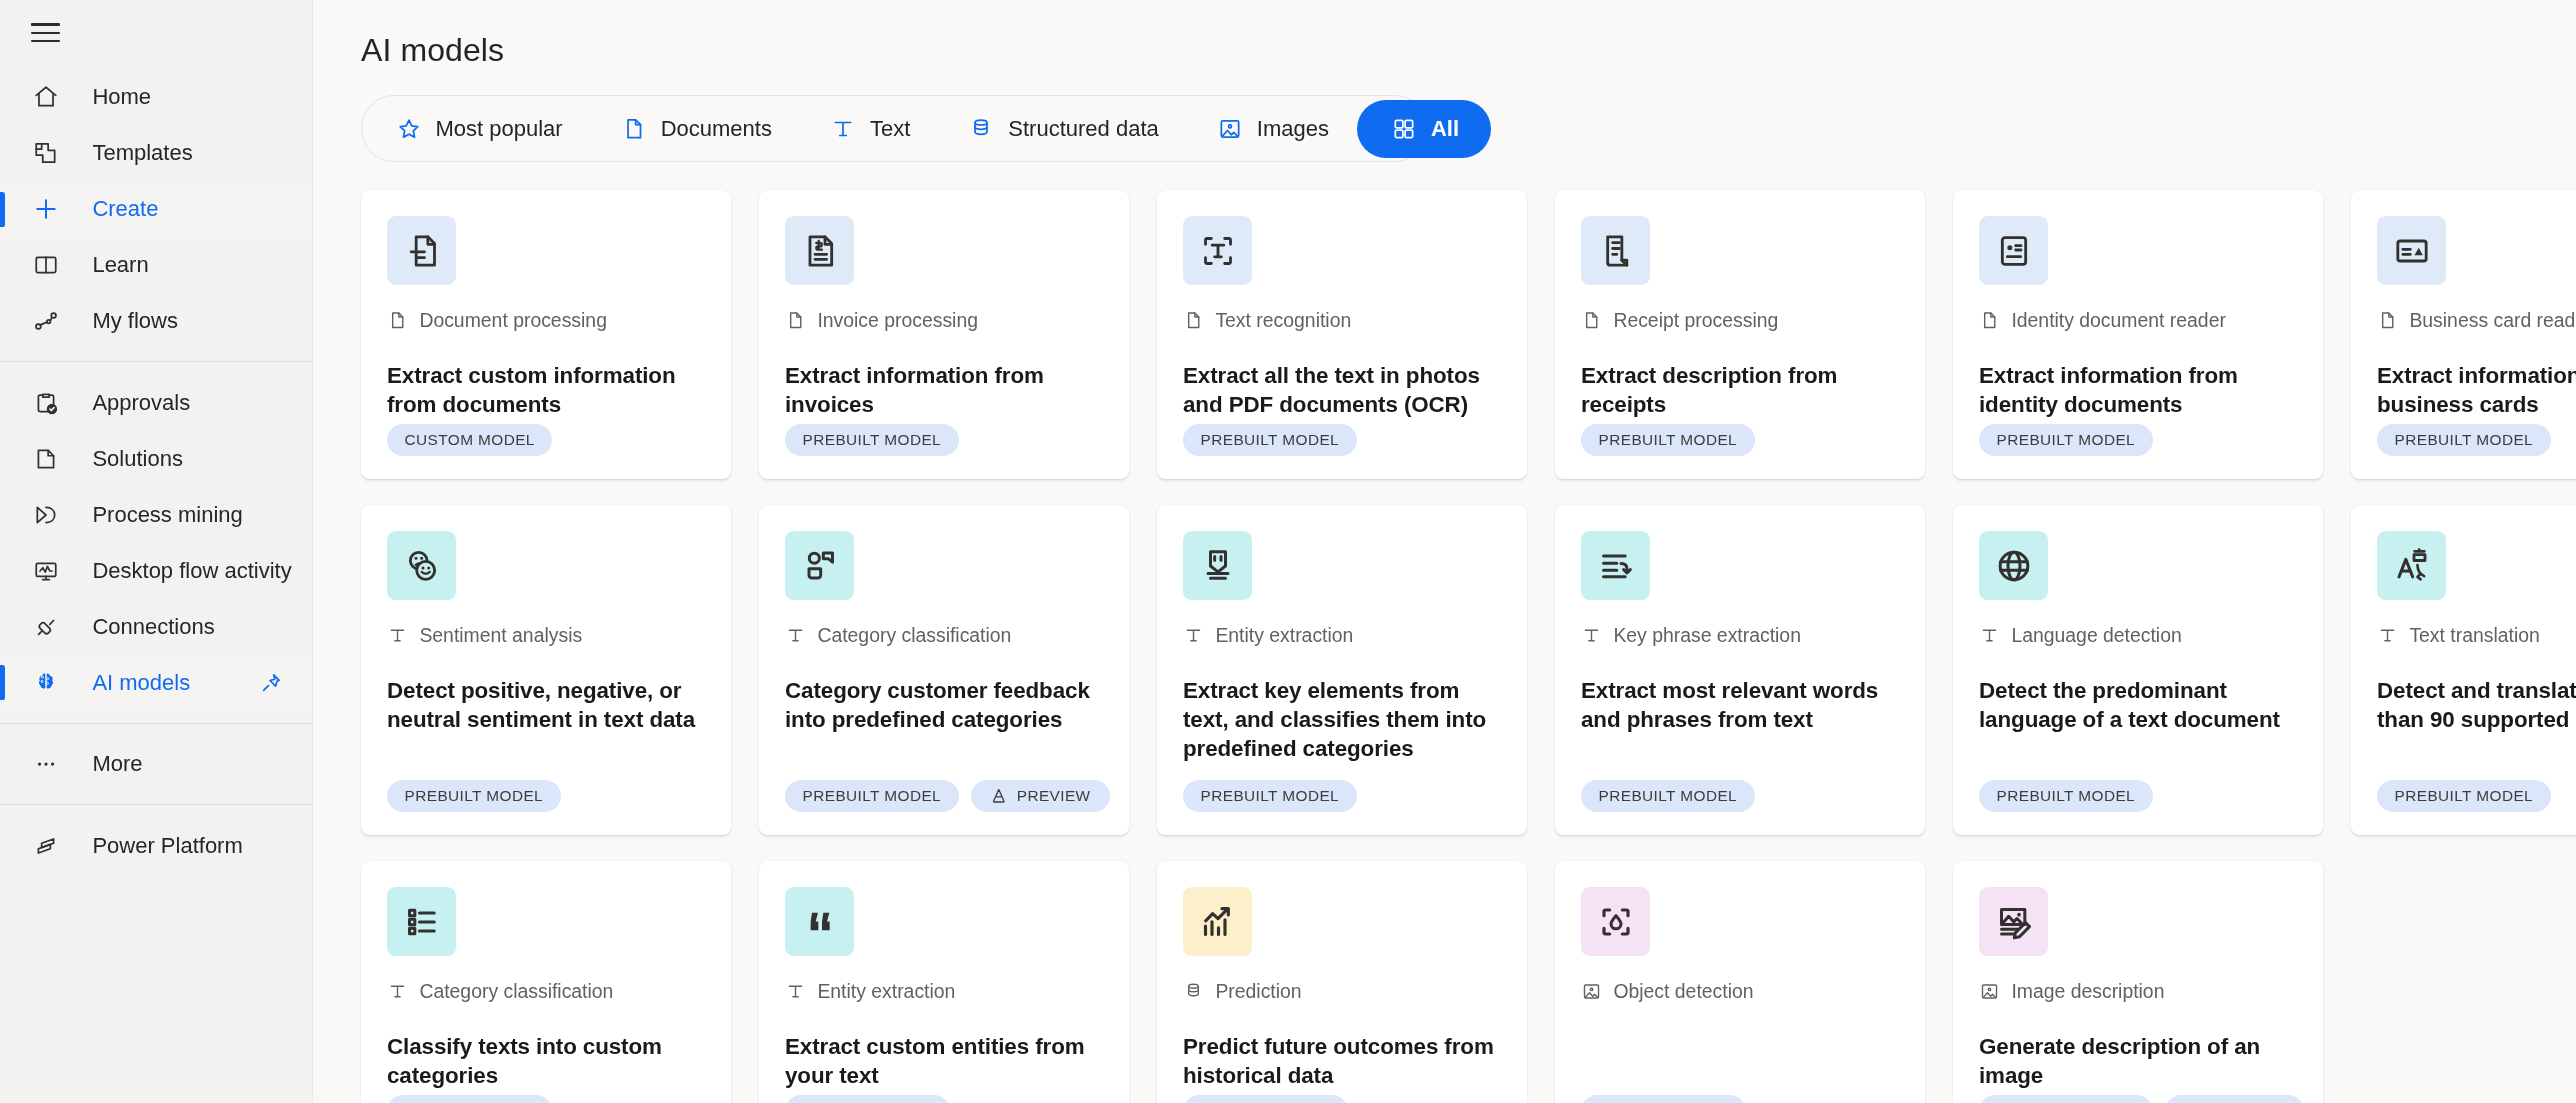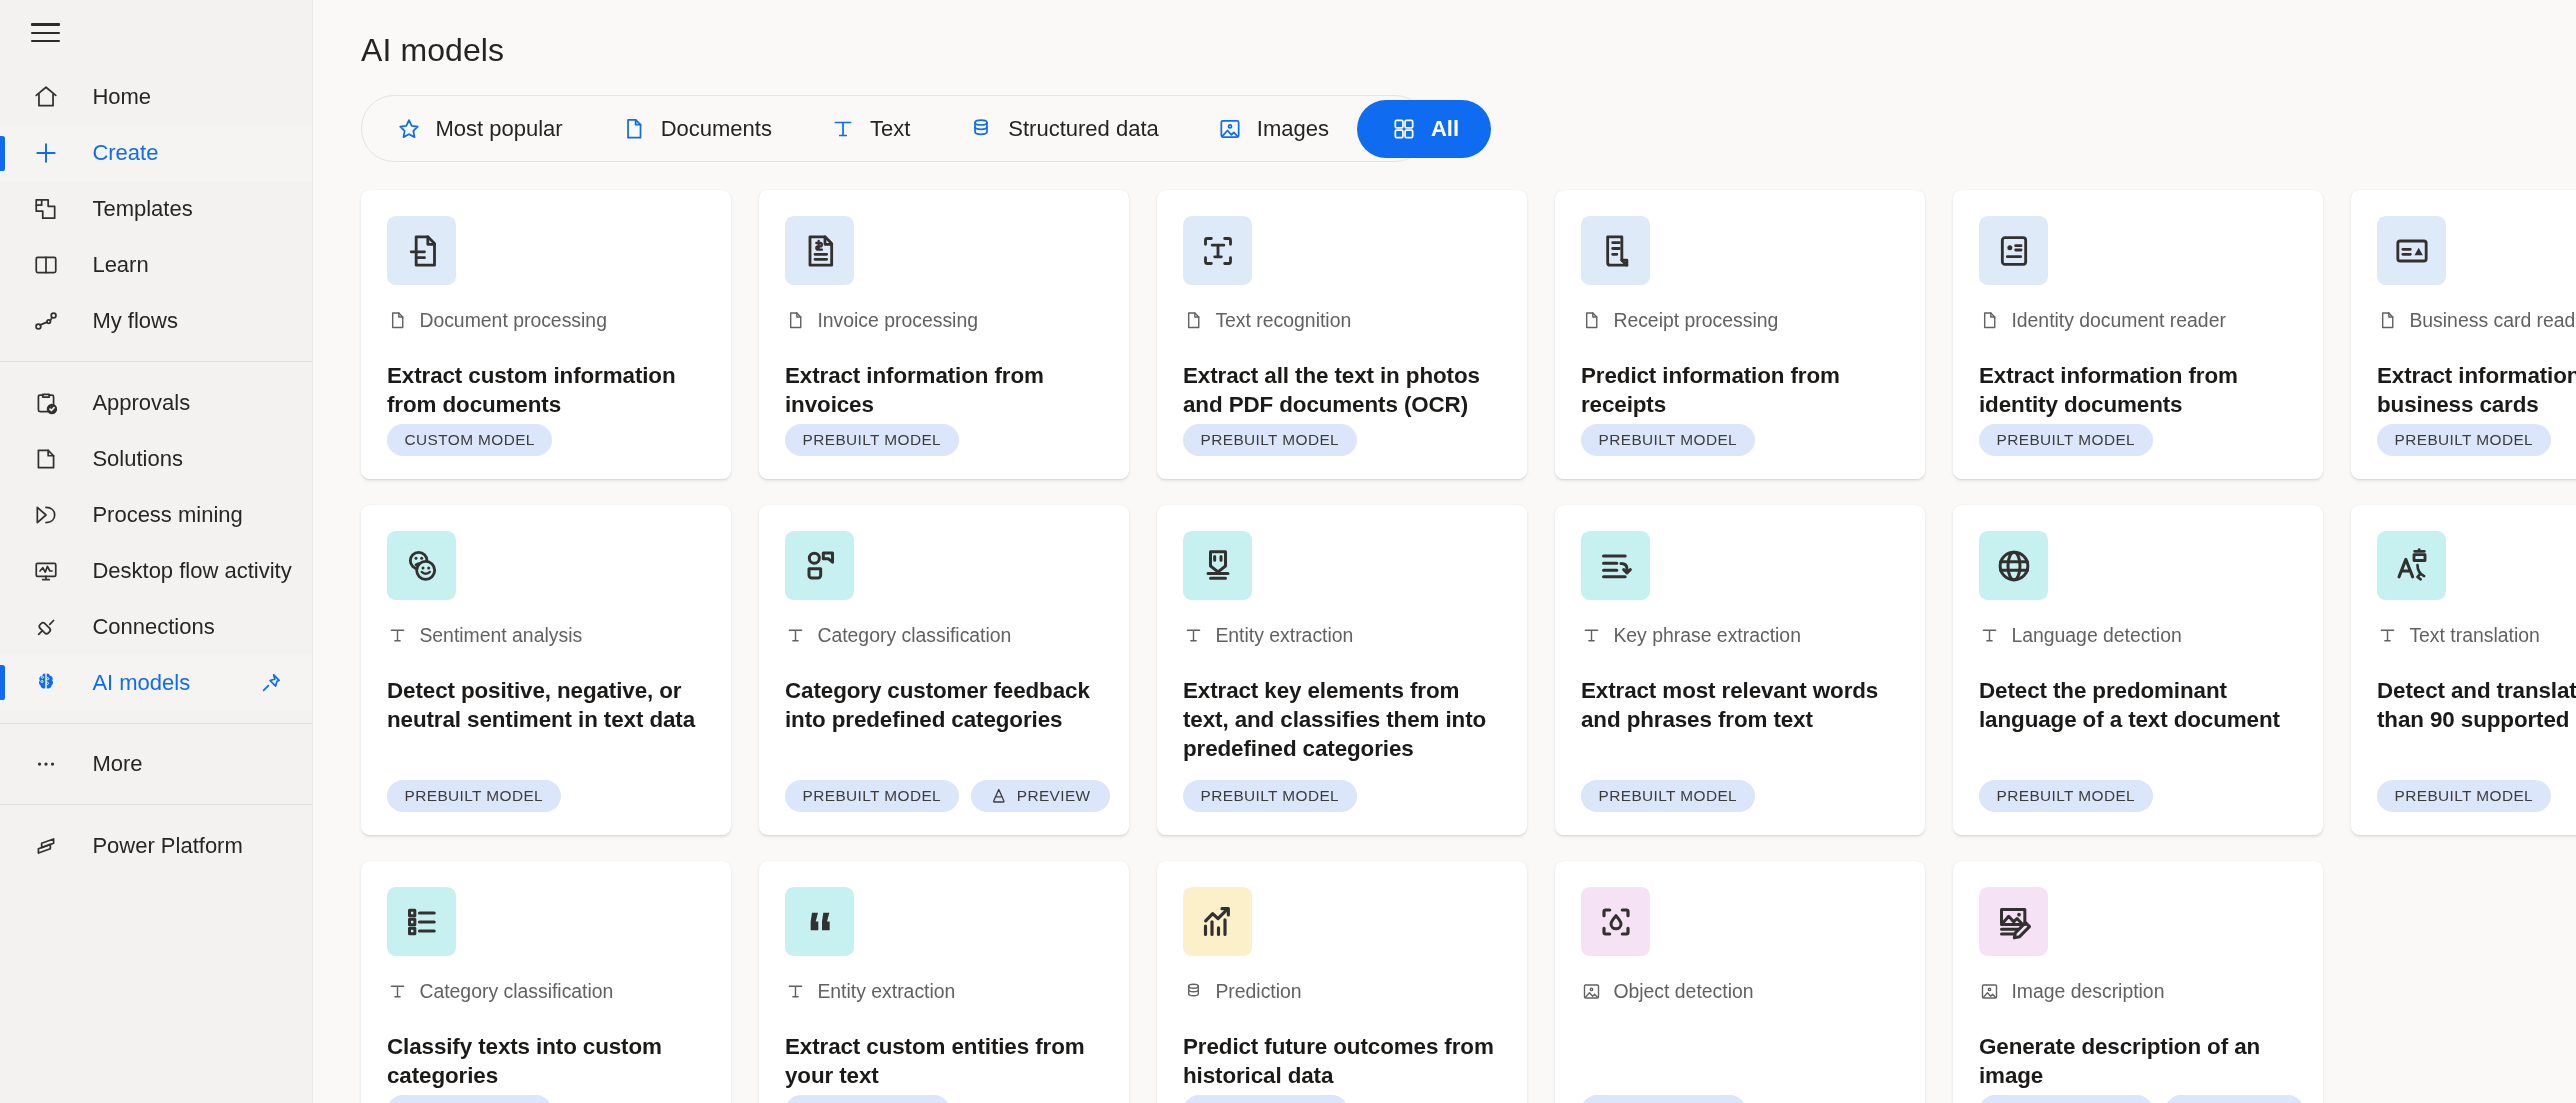--- a/index.html
+++ b/index.html
@@ -178,36 +178,36 @@
     <nav class="nav" id="nav-host">
         <div class="nav-item">
           <span class="ico">
             <svg width="26" height="26" viewBox="0 0 24 24" fill="none" stroke="#323130" stroke-width="1.6" stroke-linecap="round" stroke-linejoin="round">
               <path d="M3 10.5 12 3l9 7.5"></path>
               <path d="M5.5 9.5V20h13V9.5"></path>
             </svg>
           </span>
           <span>Home</span>
         </div>
+        <div class="nav-item">
+          <span class="ico">
+            <svg width="26" height="26" viewBox="0 0 24 24" fill="none" stroke="#323130" stroke-width="1.6" stroke-linecap="round" stroke-linejoin="round">
+              <path d="M3 8.5h5v-5"></path>
+              <path d="M3 8.5V14h6v6.5h11V9.5h-6V3.5H3z"></path>
+            </svg>
+          </span>
+          <span>Templates</span>
+        </div>
         <div class="nav-item active">
           <span class="ico">
             <svg width="26" height="26" viewBox="0 0 24 24" fill="none" stroke="#0f6cf0" stroke-width="1.6" stroke-linecap="round" stroke-linejoin="round">
               <path d="M12 4v16M4 12h16" stroke-width="1.8"></path>
             </svg>
           </span>
           <span>Create</span>
-        </div>
-        <div class="nav-item">
-          <span class="ico">
-            <svg width="26" height="26" viewBox="0 0 24 24" fill="none" stroke="#323130" stroke-width="1.6" stroke-linecap="round" stroke-linejoin="round">
-              <path d="M3 8.5h5v-5"></path>
-              <path d="M3 8.5V14h6v6.5h11V9.5h-6V3.5H3z"></path>
-            </svg>
-          </span>
-          <span>Templates</span>
         </div>
         <div class="nav-item">
           <span class="ico">
             <svg width="26" height="26" viewBox="0 0 24 24" fill="none" stroke="#323130" stroke-width="1.6" stroke-linecap="round" stroke-linejoin="round">
               <rect x="3" y="5" width="18" height="14" rx="1.5"></rect>
               <path d="M12 5v14"></path>
             </svg>
           </span>
           <span>Learn</span>
         </div>
@@ -458,21 +458,21 @@
           </div>
           <div class="cat">
             <span class="cico">
               <svg width="21" height="21" viewBox="0 0 24 24" fill="none" stroke="#616161" stroke-width="1.6" stroke-linecap="round" stroke-linejoin="round">
                 <path d="M6.5 3.5h7l4.5 4.5v12h-11.5z"></path>
                 <path d="M13.5 3.5V8H18"></path>
               </svg>
             </span>
             <span>Receipt processing</span>
           </div>
-          <div class="desc">Predict information from receipts</div>
+          <div class="desc">Extract description from receipts</div>
           <div class="badges">
             <span class="badge">
               <span>PREBUILT MODEL</span>
             </span>
           </div>
         </div>
         <div class="card r1">
           <div class="tile" style="background:#dfeaf9">
             <svg width="40" height="40" viewBox="0 0 24 24" fill="none" stroke="#323130" stroke-width="1.6" stroke-linecap="round" stroke-linejoin="round">
               <rect x="5" y="4" width="14" height="16" rx="1.6" stroke-width="1.7"></rect>

